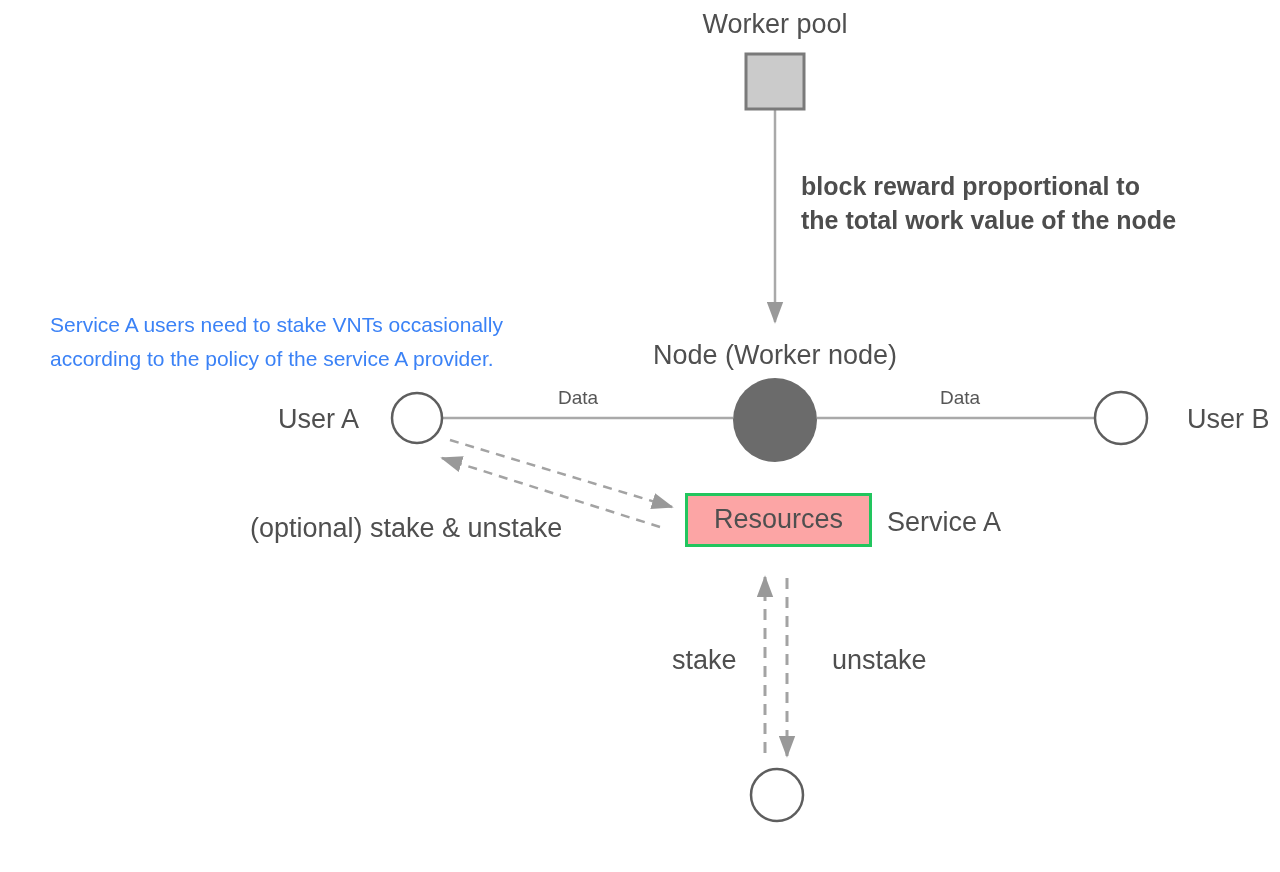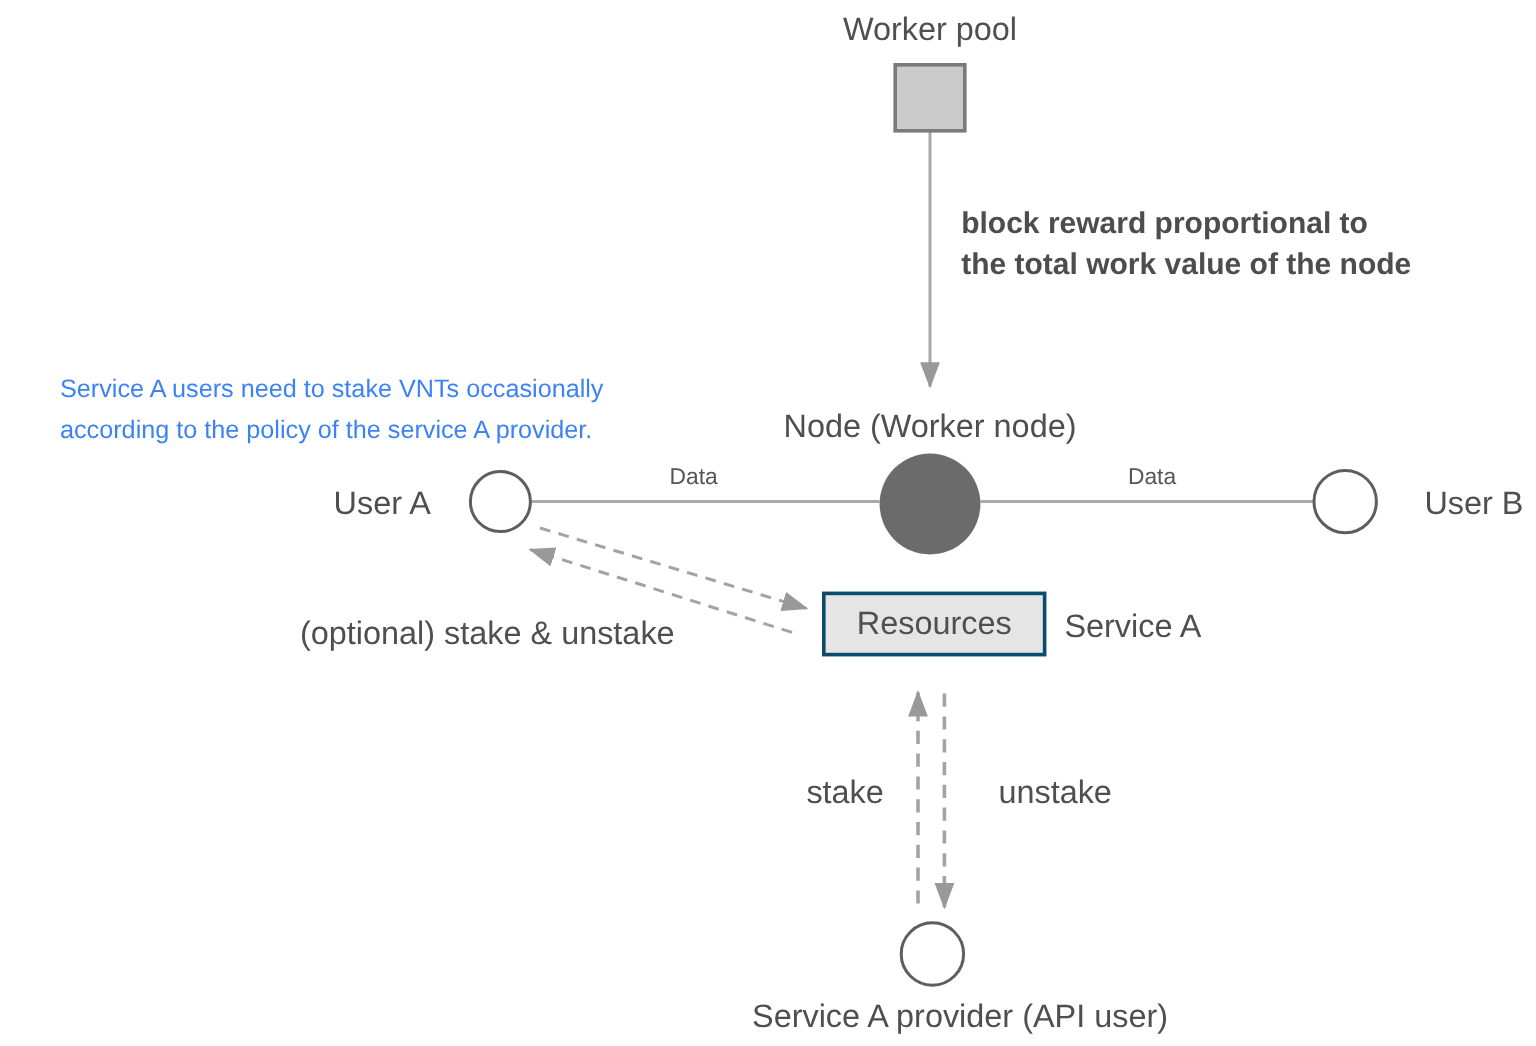--- a/index.html
+++ b/index.html
@@ -44,22 +44,22 @@
     line-height: 34px;
     color: #4d4d4d;
     font-weight: bold;
   }
   .resources-box {
     position: absolute;
     left: 685px;
     top: 493px;
     width: 187px;
     height: 54px;
-    border: 3px solid #0c4a6e;
-    background: #e5e5e5;
+    border: 3px solid #22c55e;
+    background: #fca5a5;
     display: flex;
     align-items: center;
     justify-content: center;
     box-sizing: border-box;
   }
   .resources-box .lbl {
     position: static;
     font-size: 27px;
   }
 </style>
@@ -118,15 +118,14 @@
   <div class="resources-box">
     <div class="lbl">Resources</div>
   </div>
 
   <div class="lbl" style="left:887px; top:506px;">Service A</div>
 
   <div class="lbl" style="left:672px; top:644px;">stake</div>
 
   <div class="lbl" style="left:832px; top:644px;">unstake</div>
 
-  <div class="lbl center" style="left:800px; top:831px;">Service A provider (API user)</div>
 
 </div>
 
 </body></html>

